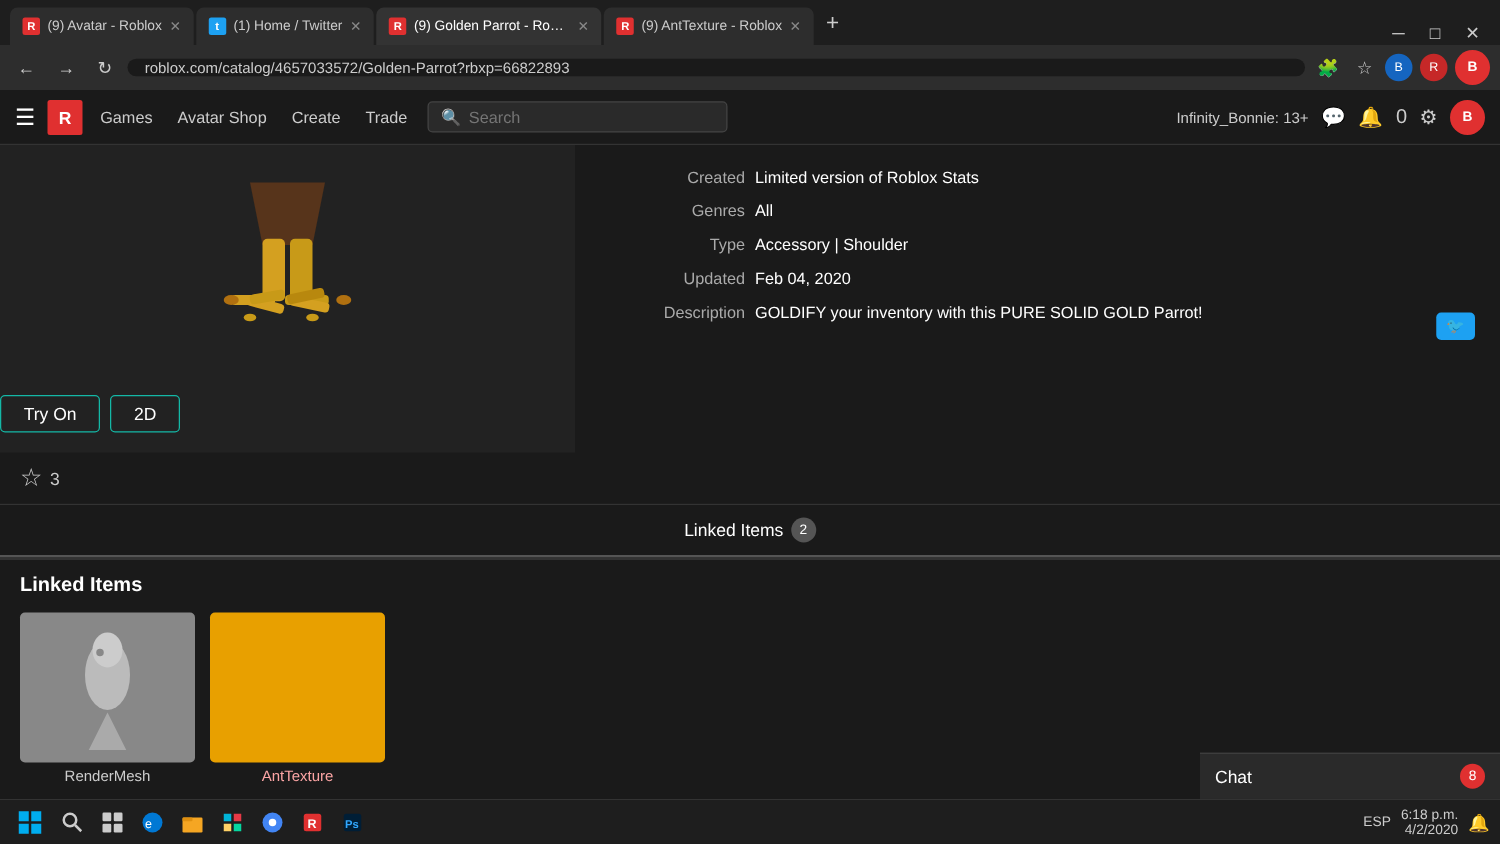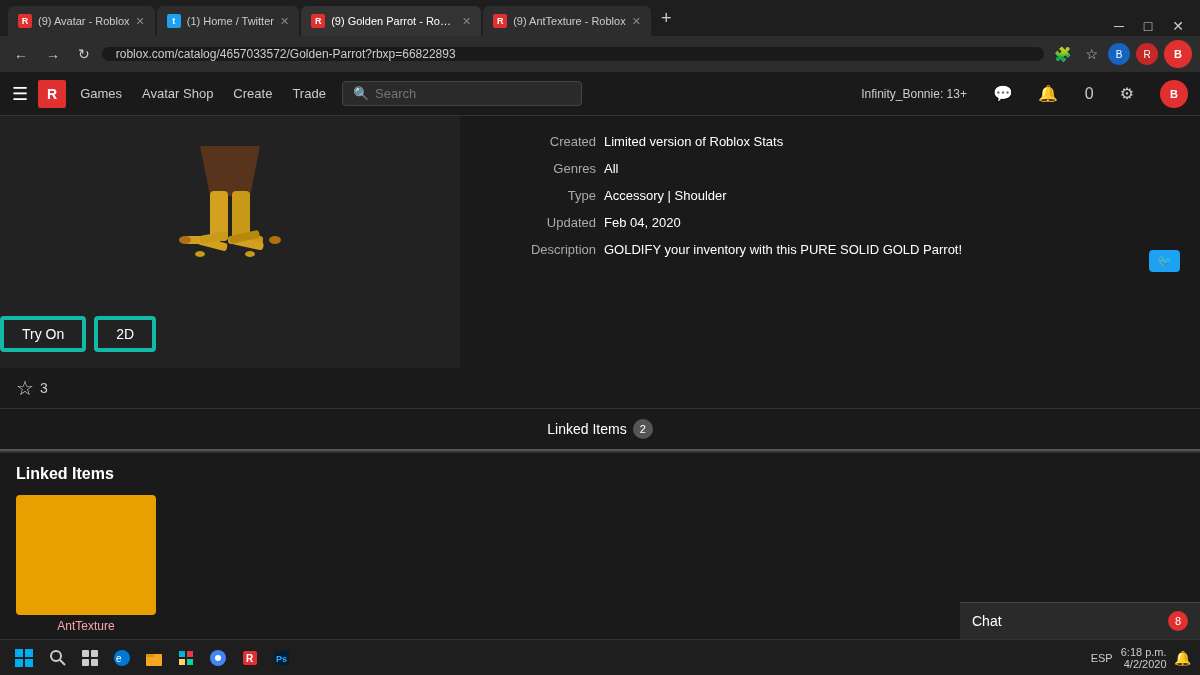--- a/index.html
+++ b/index.html
@@ -22,26 +22,26 @@
     .browser-action-btn { background: none; border: none; color: #ccc; font-size: 14px; cursor: pointer; padding: 2px 4px; }
 
     
     .roblox-nav { display: flex; align-items: center; background: #1a1a1a; height: 44px; padding: 0 12px; border-bottom: 1px solid #333; }
     .hamburger { color: #fff; font-size: 18px; cursor: pointer; margin-right: 10px; }
     .roblox-logo { width: 28px; height: 28px; background: #e03030; display: flex; align-items: center; justify-content: center; font-weight: bold; color: #fff; font-size: 14px; margin-right: 14px; border-radius: 2px; }
     .nav-links { display: flex; gap: 20px; align-items: center; }
     .nav-link { color: #ccc; font-size: 13px; text-decoration: none; cursor: pointer; }
     .nav-search { margin-left: 16px; display: flex; align-items: center; background: #2a2a2a; border-radius: 4px; padding: 4px 10px; gap: 6px; width: 240px; border: 1px solid #444; }
     .nav-search input { background: none; border: none; color: #ccc; font-size: 13px; outline: none; width: 100%; }
-    .nav-right { margin-left: auto; display: flex; align-items: center; gap: 26px; }
+    .nav-right { margin-left: auto; display: flex; align-items: center; gap: 10px; }
     .nav-username { color: #ccc; font-size: 12px; }
     .nav-icon { color: #ccc; font-size: 16px; cursor: pointer; }
     .item-image-area { flex: 1; display: flex; align-items: center; justify-content: center; width: 100%; padding: 20px; }
     .preview-buttons { display: flex; gap: 8px; }
-    .preview-btn { background: none; border: 4px solid #14b8a6; color: #fff; padding: 6px 18px; border-radius: 4px; cursor: pointer; font-size: 14px; }
+    .preview-btn { background: none; border: 1px solid #14b8a6; color: #fff; padding: 6px 18px; border-radius: 4px; cursor: pointer; font-size: 14px; }
     .info-table { width: 100%; border-collapse: collapse; }
     .info-table tr td { padding: 6px 4px; font-size: 13px; }
     .info-table tr td:first-child { color: #aaa; width: 120px; vertical-align: top; text-align: right; }
     .info-table tr td:last-child { color: #fff; }
     .twitter-btn { float: right; background: #1da1f2; border: none; border-radius: 4px; color: #fff; padding: 4px 8px; cursor: pointer; font-size: 12px; margin-top: 4px; }
 
     
     .chat-bar { position: fixed; bottom: 36px; right: 0; width: 240px; background: #2a2a2a; border-top: 1px solid #444; display: flex; align-items: center; justify-content: space-between; padding: 8px 12px; cursor: pointer; }
     .chat-label { color: #fff; font-size: 14px; }
     .chat-badge { background: #e03030; color: #fff; border-radius: 50%; width: 20px; height: 20px; display: flex; align-items: center; justify-content: center; font-size: 11px; }
@@ -215,20 +215,32 @@
       <span>Linked Items</span>
       <span style="background:#555;color:#fff;border-radius:50%;width:20px;height:20px;display:flex;align-items:center;justify-content:center;font-size:11px;">2</span>
     </span>
   </div>
   <div style="height:2px;background:#333;margin:0;"></div>
 
   <div style="padding:12px 16px;background:#1a1a1a;">
     <div style="color:#fff;font-size:16px;font-weight:bold;margin-bottom:12px;">Linked Items</div>
     <div style="display:flex;gap:12px;">
 
+      <div style="width:140px;">
+        <div style="width:140px;height:120px;background:#888;border-radius:4px;display:flex;align-items:center;justify-content:center;overflow:hidden;">
+
+          <svg width="100" height="100" viewBox="0 0 100 100">
+            <ellipse cx="50" cy="40" rx="18" ry="28" fill="#bbb"></ellipse>
+            <ellipse cx="50" cy="20" rx="12" ry="14" fill="#ccc"></ellipse>
+            <polygon points="50,70 35,100 65,100" fill="#aaa"></polygon>
+            <ellipse cx="44" cy="22" rx="3" ry="3" fill="#888"></ellipse>
+          </svg>
+        </div>
+        <div style="color:#ccc;font-size:12px;text-align:center;margin-top:4px;">RenderMesh</div>
+      </div>
 
       <div style="width:140px;">
         <div style="width:140px;height:120px;background:#e8a000;border-radius:4px;"></div>
         <div style="color:#fca5a5;font-size:12px;text-align:center;margin-top:4px;">AntTexture</div>
       </div>
     </div>
   </div>
 
 </div>
 

